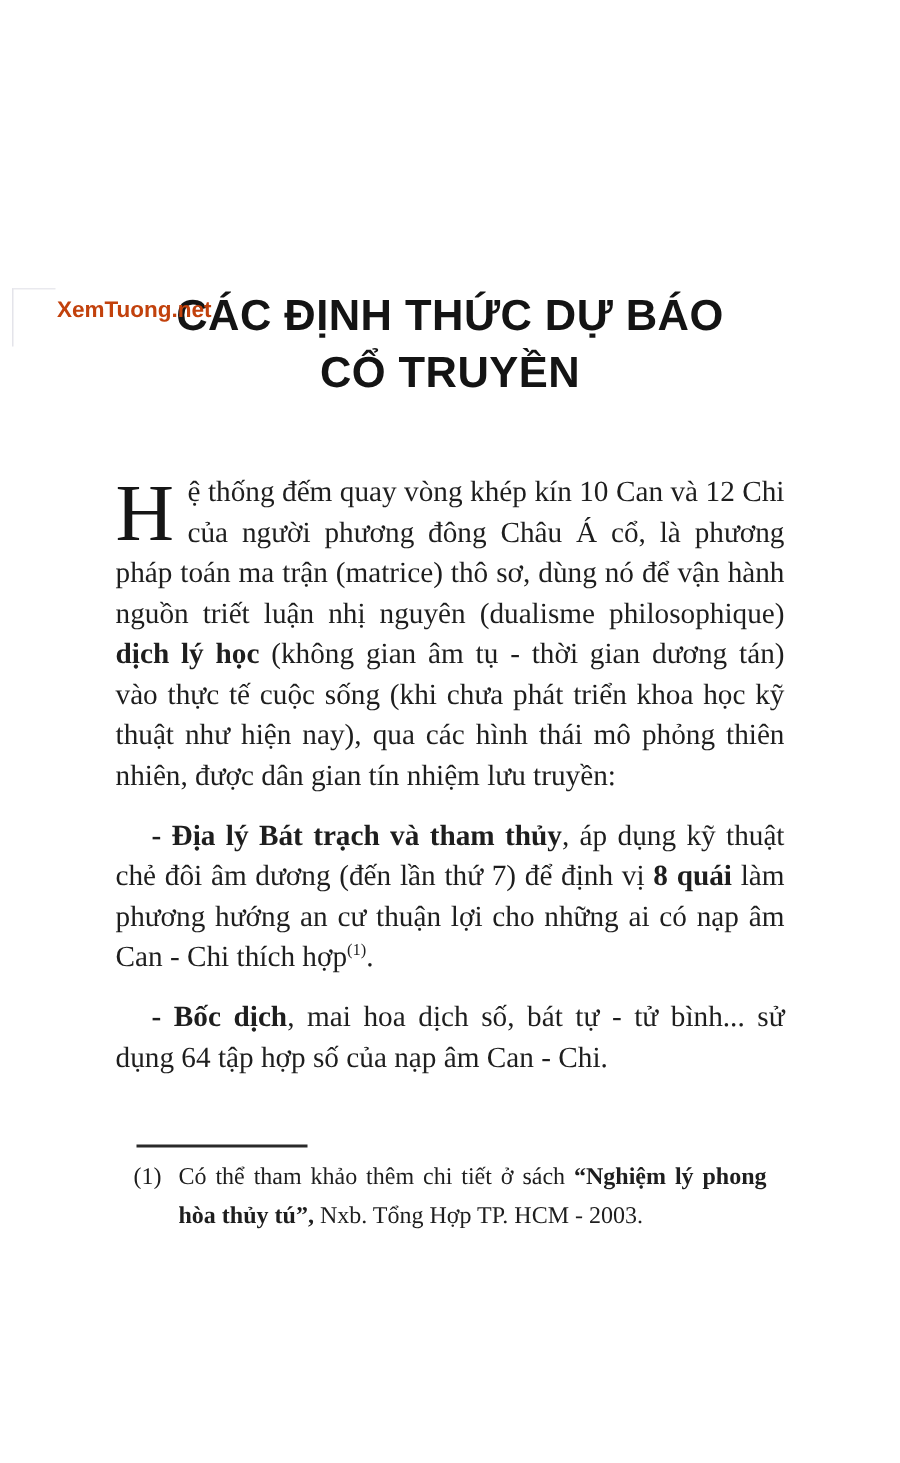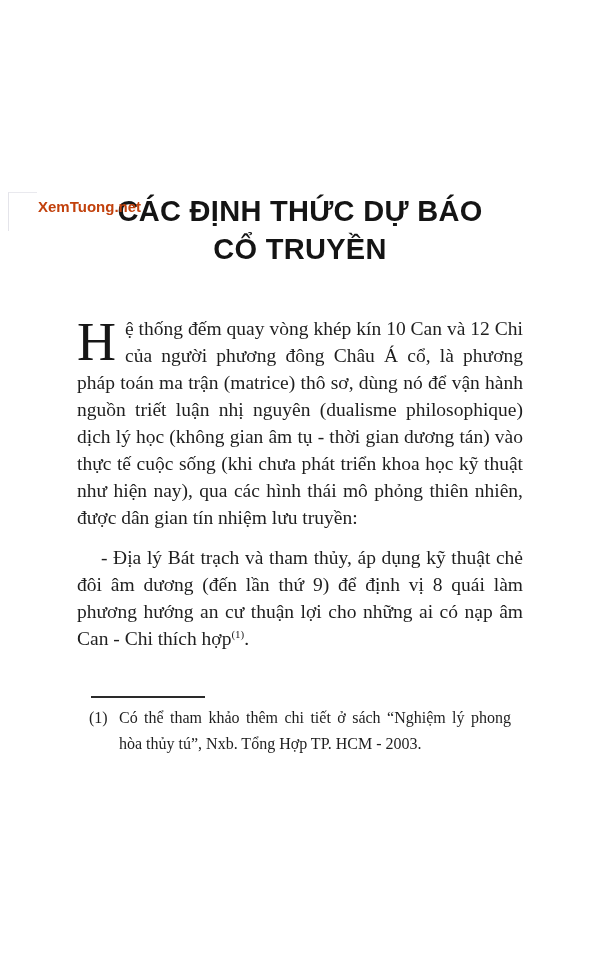--- a/index.html
+++ b/index.html
@@ -20,21 +20,21 @@
 
   .title { margin:192px 0 0 0;
            font-family:"Liberation Sans","DejaVu Sans",sans-serif;
            font-weight:bold; font-size:29px; line-height:38px;
            text-align:center; color:#141414; letter-spacing:0.3px; }
   .title .tl { display:block; }
 
   p.body { margin:0; font-size:19.5px; line-height:27px; text-align:justify; }
   p.p1 { margin-top:47px; }
   p.indent { margin-top:13px; text-indent:24px; }
-  b { font-weight:normal; }
+  b { font-weight:bold; }
   sup { font-size:11px; line-height:0; vertical-align:super; }
 
   .dropcap { float:left; font-size:54px; line-height:46px; padding:4px 9px 0 0;
              color:#161616; }
 
   .rule { margin-top:44px; margin-left:14px; width:114px;
           border-top:2px solid #2a2a2a; height:0; }
 
   .footnote { display:flex; margin-top:7px; padding-left:12px;
               font-size:16px; line-height:26px; width:434px; box-sizing:border-box; }
@@ -51,22 +51,23 @@
 
   <div class="content">
 
     <h1 class="title">
       <span class="tl">CÁC ĐỊNH THỨC DỰ BÁO</span>
       <span class="tl">CỔ TRUYỀN</span>
     </h1>
 
     <p class="body p1"><span class="dropcap">H</span><span>ệ thống đếm quay vòng khép kín 10 Can và 12 Chi của người phương đông Châu Á cổ, là phương pháp toán ma trận (matrice) thô sơ, dùng nó để vận hành nguồn triết luận nhị nguyên (dualisme philosophique) </span><b>dịch lý học</b><span> (không gian âm tụ - thời gian dương tán) vào thực tế cuộc sống (khi chưa phát triển khoa học kỹ thuật như hiện nay), qua các hình thái mô phỏng thiên nhiên, được dân gian tín nhiệm lưu truyền:</span></p>
 
-    <p class="body indent"><b>- Địa lý Bát trạch và tham thủy</b><span>, áp dụng kỹ thuật chẻ đôi âm dương (đến lần thứ 9) để định vị </span><b>8 quái</b><span> làm phương hướng an cư thuận lợi cho những ai có nạp âm Can - Chi thích hợp</span><sup>(1)</sup><span>.</span></p>
+    <p class="body indent"><b>- Địa lý Bát trạch và tham thủy</b><span>, áp dụng kỹ thuật chẻ đôi âm dương (đến lần thứ 7) để định vị </span><b>8 quái</b><span> làm phương hướng an cư thuận lợi cho những ai có nạp âm Can - Chi thích hợp</span><sup>(1)</sup><span>.</span></p>
 
+    <p class="body indent"><b>- Bốc dịch</b><span>, mai hoa dịch số, bát tự - tử bình... sử dụng 64 tập hợp số của nạp âm Can - Chi.</span></p>
 
     <div class="rule"></div>
 
     <div class="footnote">
       <span class="fn-marker">(1)</span>
       <span class="fn-text"><span>Có thể tham khảo thêm chi tiết ở sách </span><b>“Nghiệm lý phong hòa thủy tú”,</b><span> Nxb. Tổng Hợp TP. HCM - 2003.</span></span>
     </div>
 
   </div>
 

